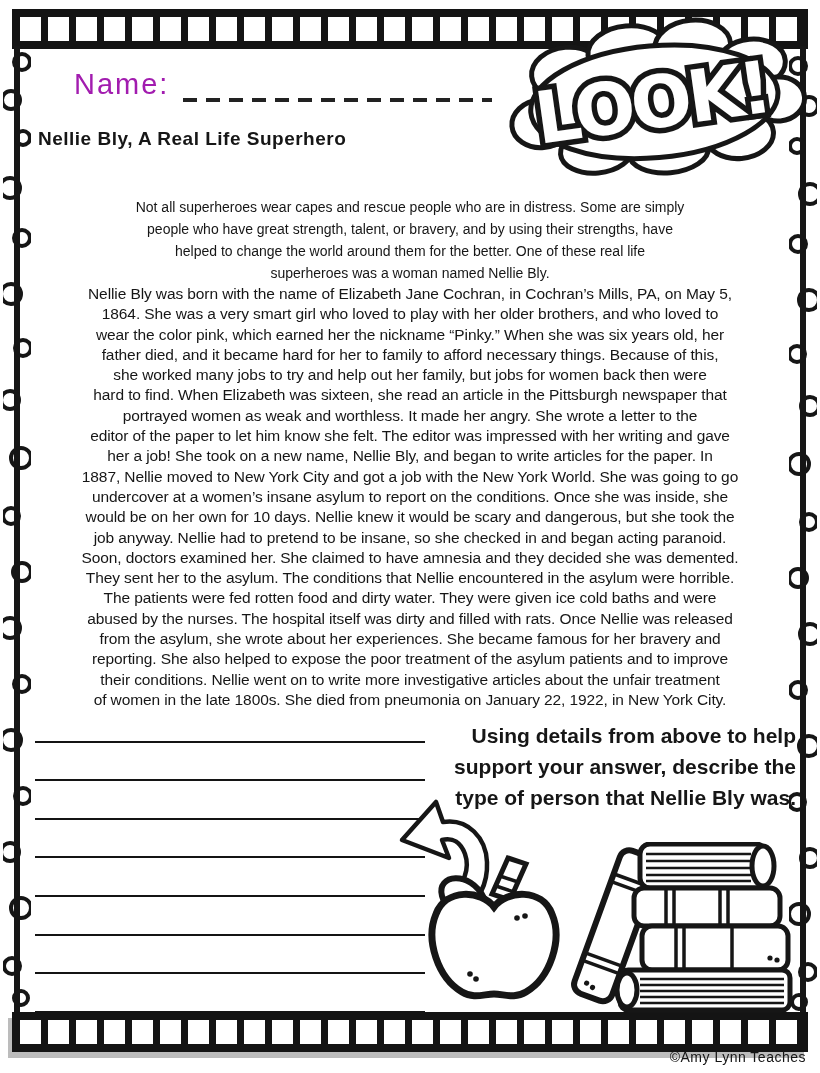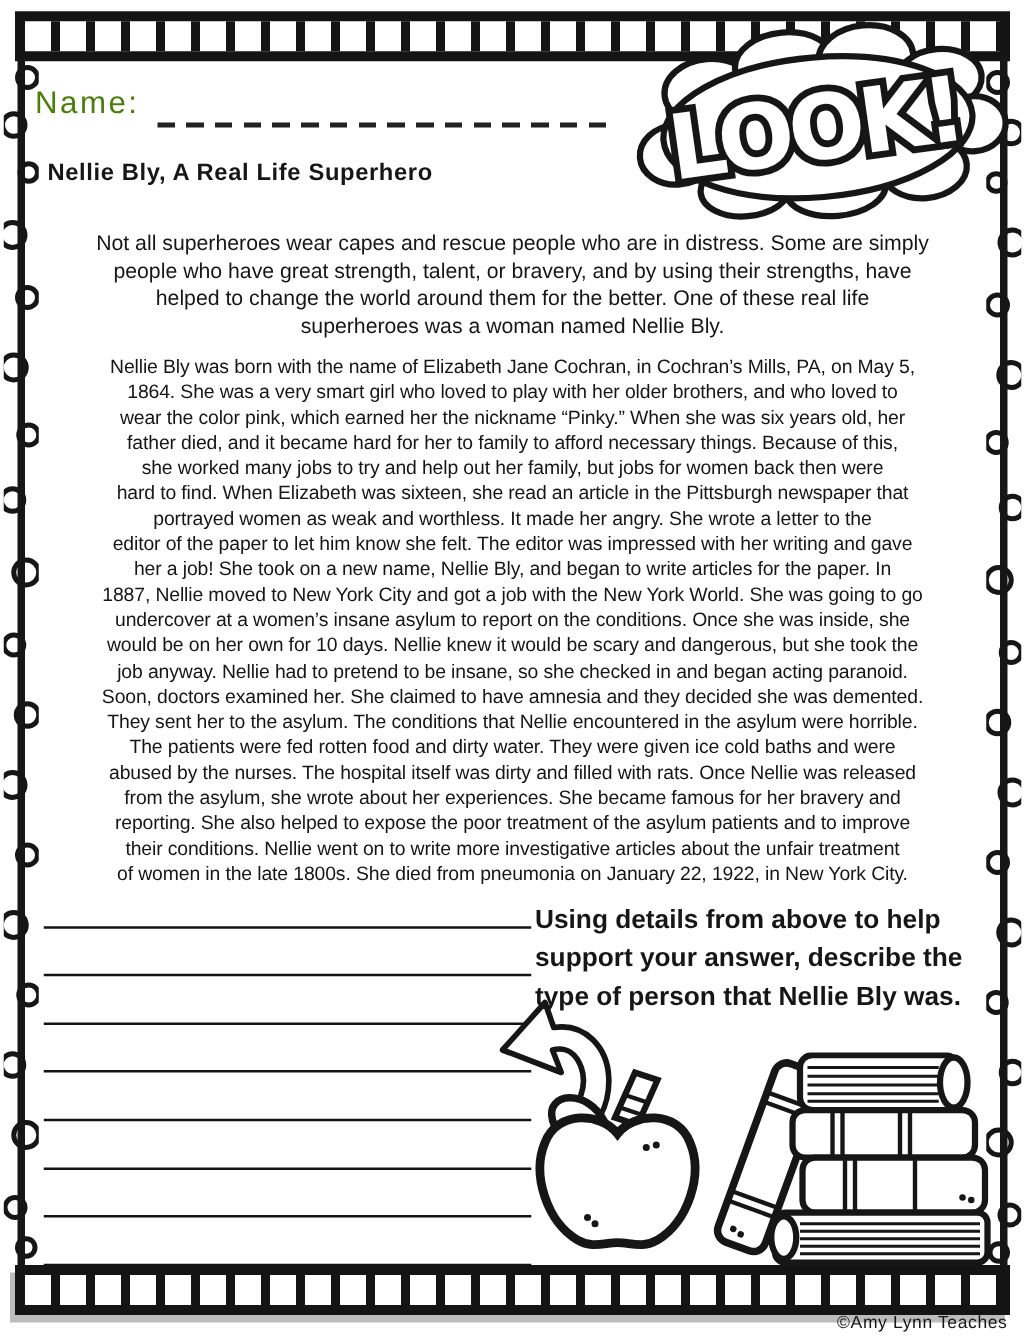--- a/index.html
+++ b/index.html
@@ -13,38 +13,38 @@
         z-index:1;}
   .band.top{top:9px;}
   .band.bottom{top:1012px;box-shadow:-4px 6px 0 #bcbcbc;}
 
   .side-squiggle{position:absolute;top:46px;width:28px;height:966px;z-index:1;}
   .side-squiggle.left{left:3px;}
   .side-squiggle.right{right:3px;}
 
   
   .name-row{position:absolute;left:28px;top:68px;width:470px;display:flex;z-index:2;}
-  .name-label{font-size:25px;letter-spacing:2px;color:#4d7c0f;}
+  .name-label{font-size:29px;letter-spacing:2px;color:#a21caf;margin-left:46px;}
   .name-line{flex:1;height:3.5px;margin:30px 6px 0 14px;
              background:repeating-linear-gradient(90deg,#222 0 14px,transparent 14px 23px);}
 
   
   .title{position:absolute;left:38px;top:128px;font-size:19px;font-weight:bold;
          letter-spacing:.5px;z-index:2;}
   .para{position:absolute;left:20px;right:20px;text-align:center;
         white-space:pre-line;z-index:2;}
-  .intro{top:184px;font-size:17px;line-height:22px;}
+  .intro{top:196px;font-size:14px;line-height:22px;}
   .bodytext{top:284px;font-size:15.5px;line-height:20.3px;letter-spacing:-0.1px;text-align:center;}
 
   
   .answer-lines{position:absolute;left:35px;top:704px;width:390px;z-index:2;}
   .answer-line{height:36.6px;border-bottom:2.5px solid #141414;}
 
   
-  .prompt{position:absolute;left:428px;top:720px;width:368px;text-align:left;
+  .prompt{position:absolute;left:428px;top:720px;width:368px;text-align:right;
           font-size:21px;font-weight:bold;line-height:31px;white-space:pre-line;z-index:2;}
 
   
   .look{position:absolute;left:492px;top:16px;width:320px;height:164px;z-index:3;}
   .arrow{position:absolute;left:396px;top:796px;width:102px;height:124px;z-index:3;}
   .apple{position:absolute;left:418px;top:850px;width:152px;height:162px;z-index:3;}
   .books{position:absolute;left:548px;top:842px;width:246px;height:171px;z-index:3;}
 
   .credit{position:absolute;right:14px;top:1049px;font-size:14px;letter-spacing:.5px;z-index:2;}
 

